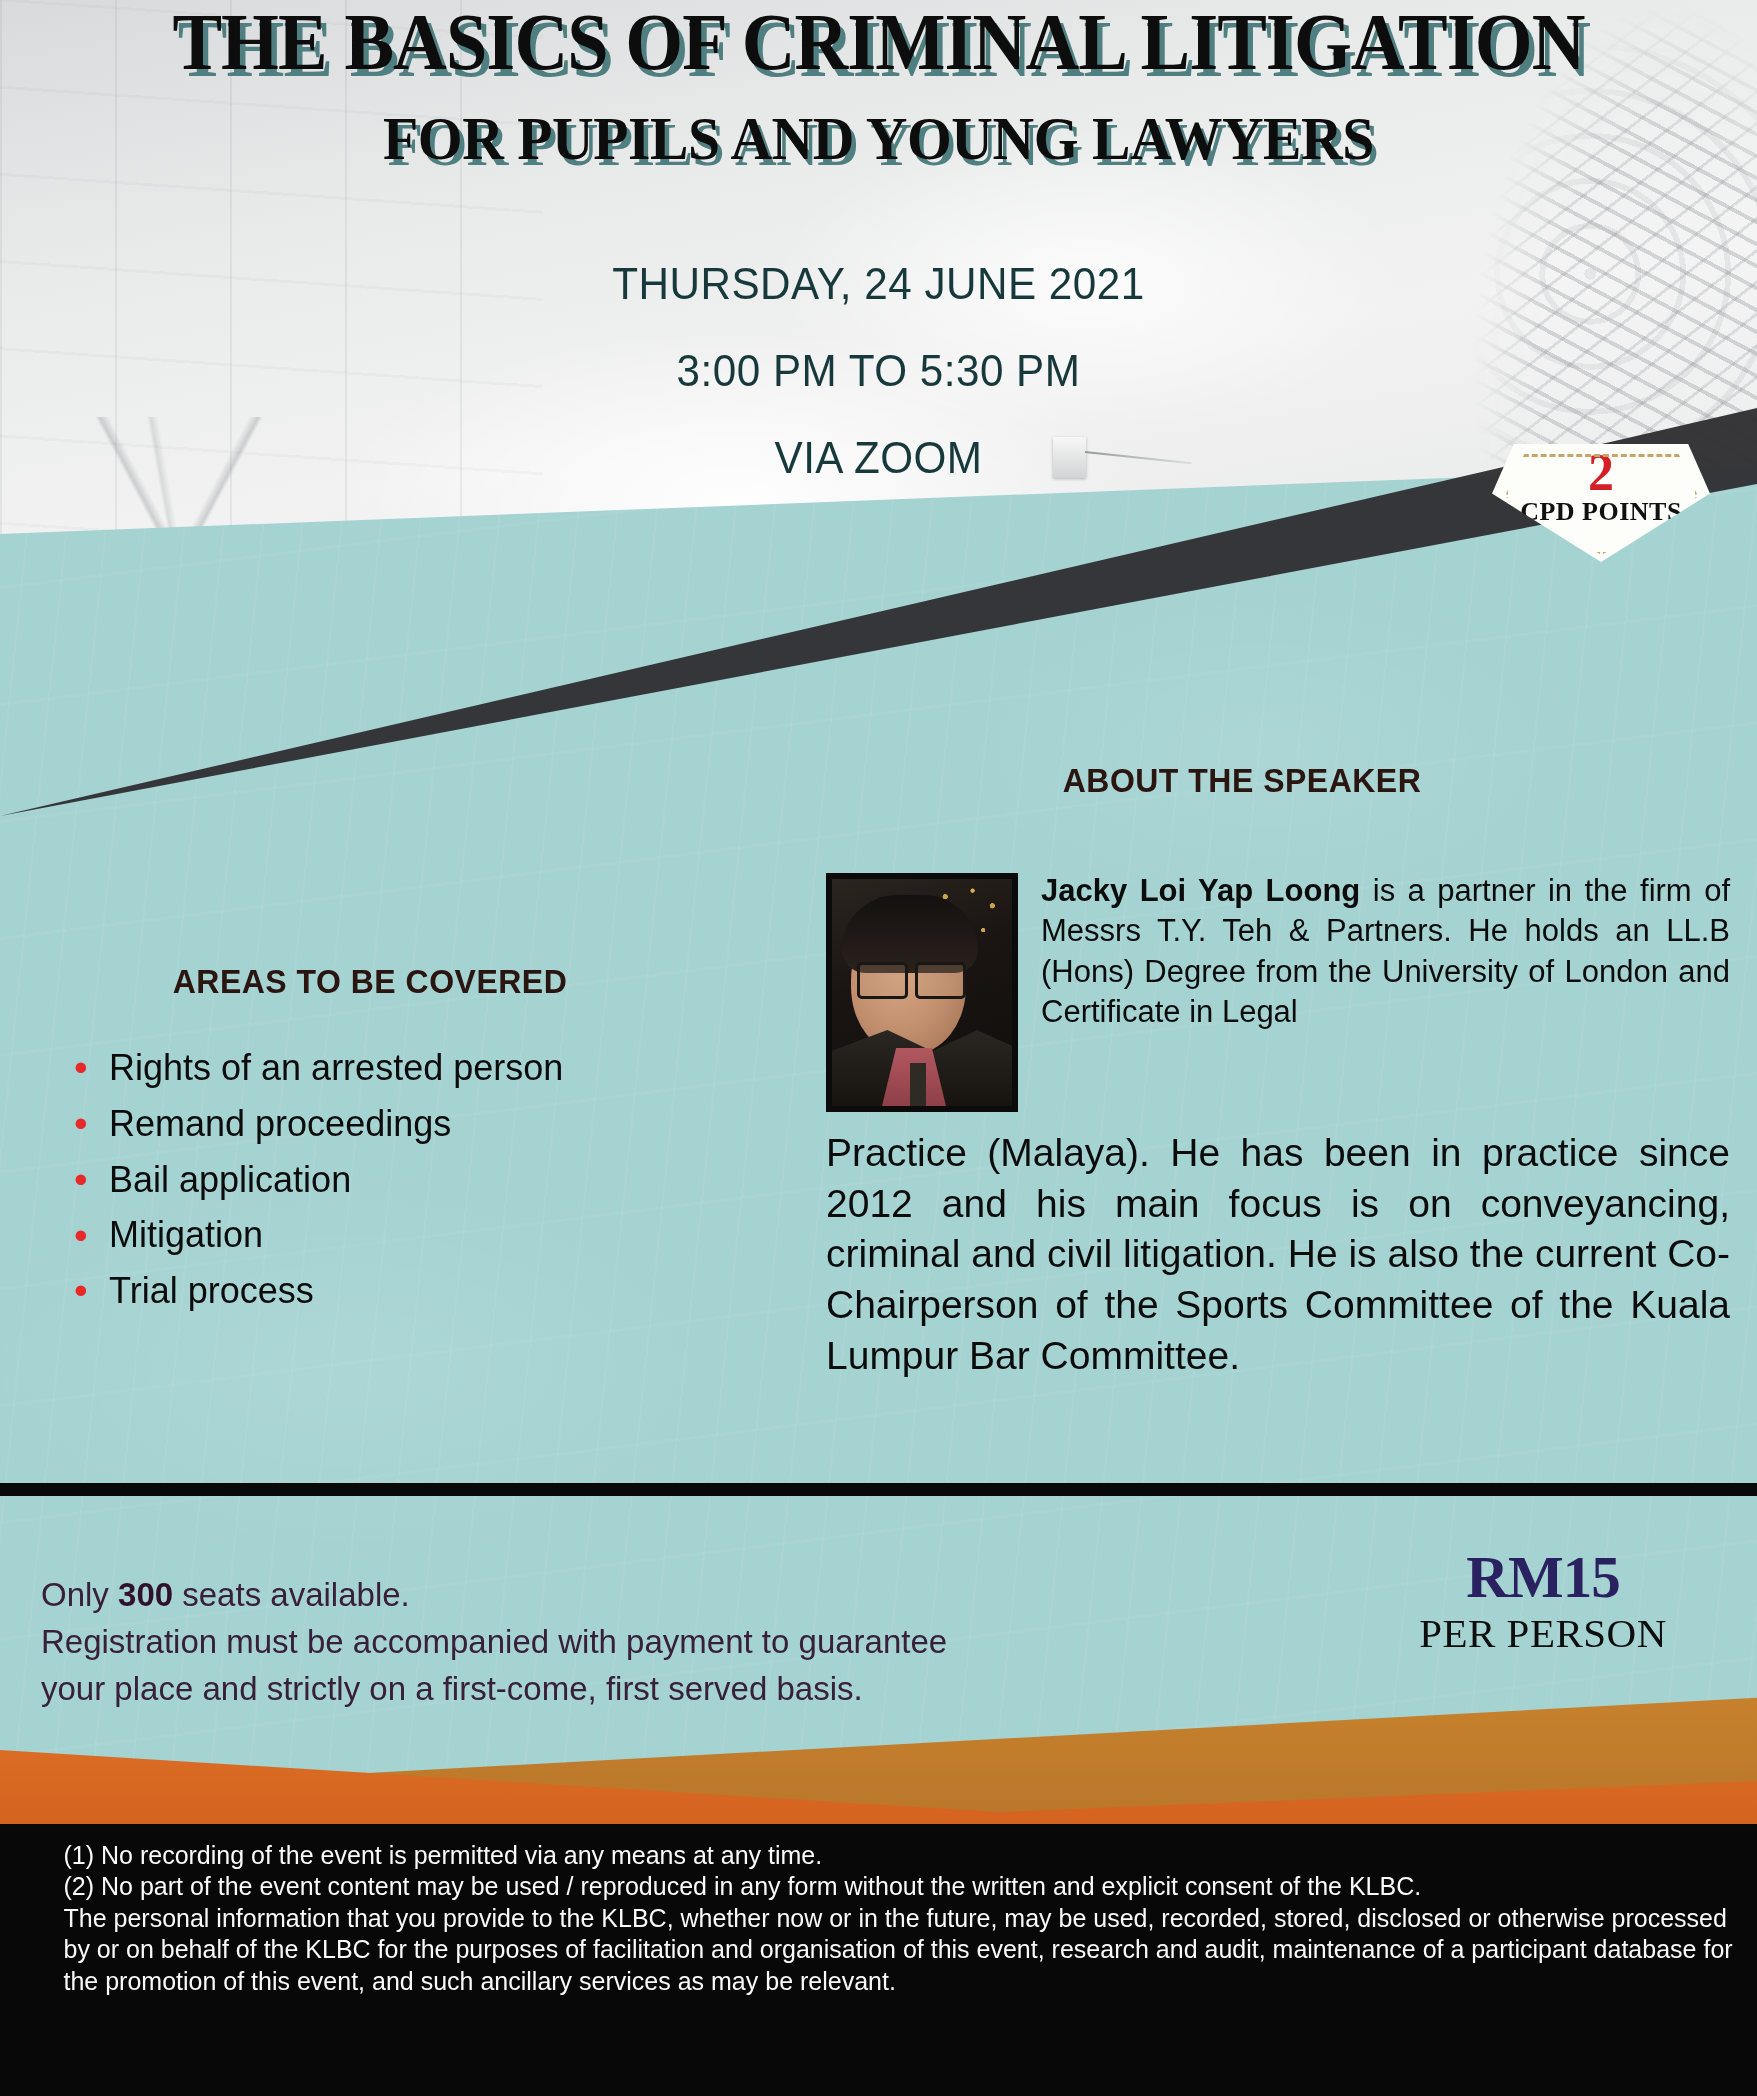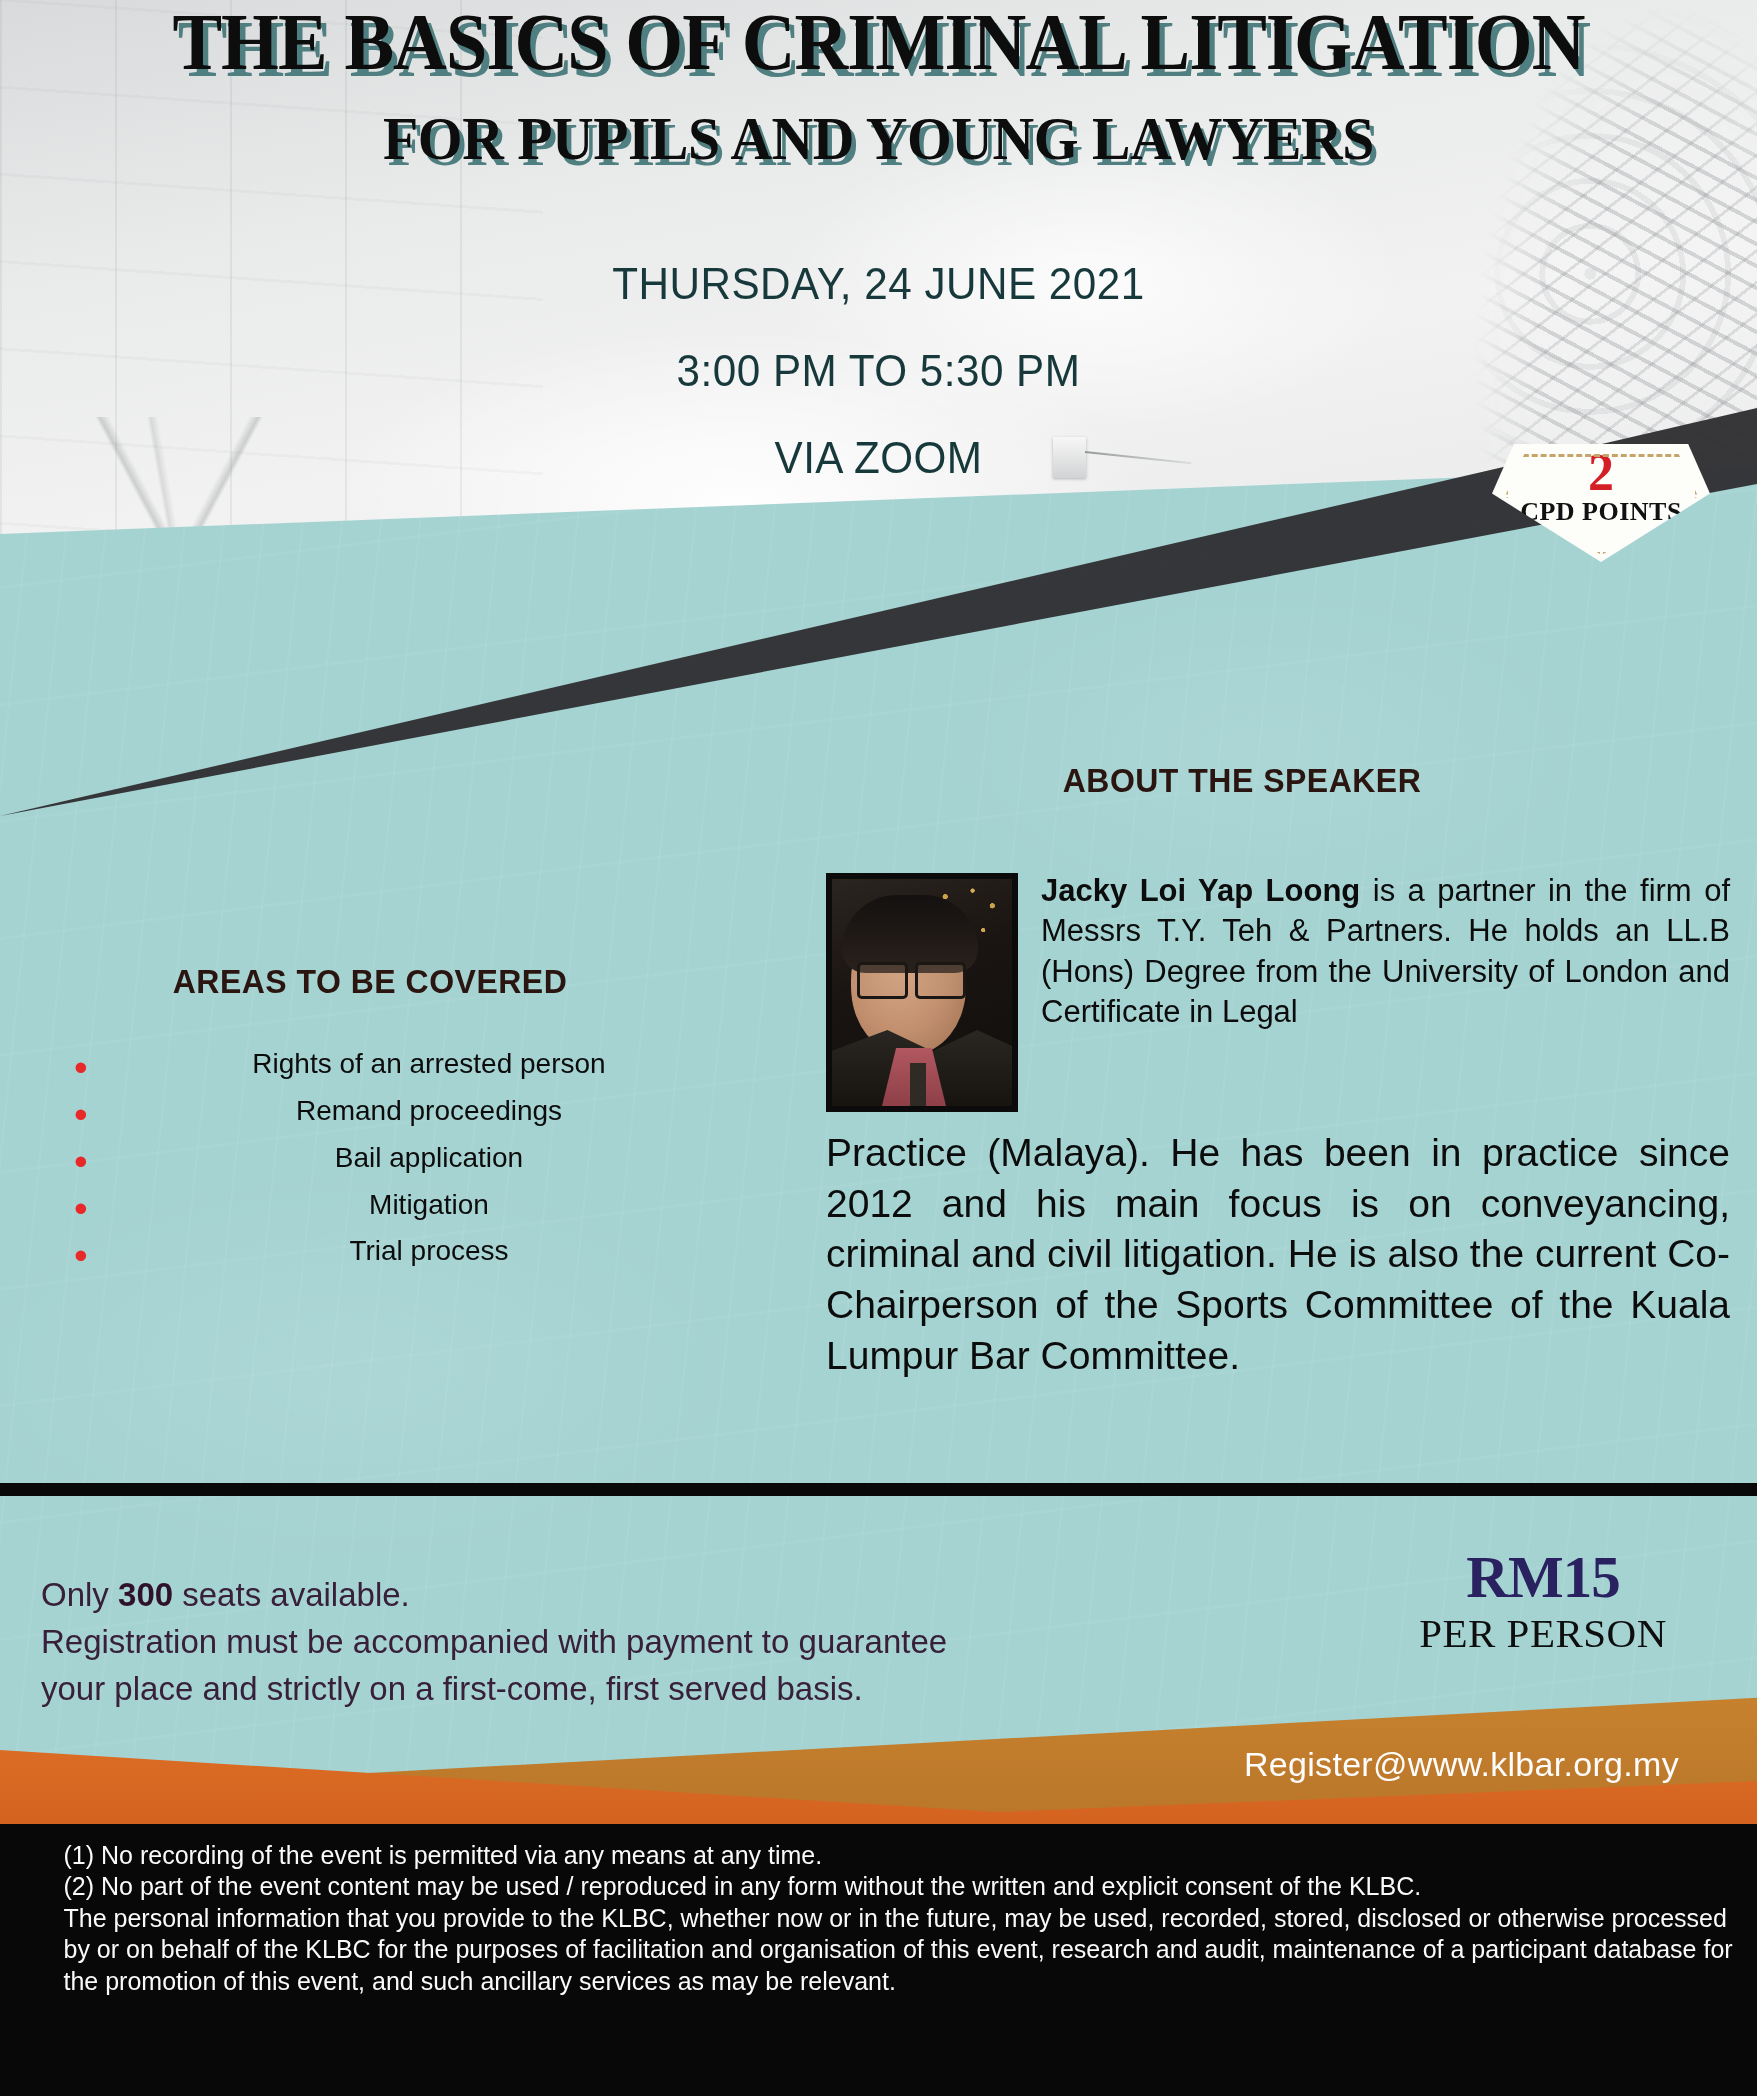--- a/index.html
+++ b/index.html
@@ -212,21 +212,21 @@
   }
 
   .areas-head {
     position:absolute; left:50px; top:956px; width:640px; text-align:center;
     font-size:33px; font-weight:bold; color:#2a1510;
     letter-spacing:0.5px; transform:scaleX(0.97);
   }
   .areas-list { position:absolute; left:70px; top:1041px; width:679px; }
   .areas-list li {
     list-style:none; position:relative; padding-left:39px;
-    font-size:28px; line-height:1.12; color:#0c0c0c; margin-bottom:15.5px;text-align:center;
+    font-size:36px; line-height:1.12; color:#0c0c0c; margin-bottom:15.5px;
   }
   .areas-list li::before {
     content:"•"; position:absolute; left:3.9px; top:-1.9px;
     color:#e8292a; font-size:39px; line-height:1.12;
   }
 
   
   .divider {
     position:absolute; left:0; top:1483px; width:1757px; height:12.6px;
     background:#090909; z-index:8;
@@ -351,21 +351,20 @@
     <div>your place and strictly on a first-come, first served basis.</div>
   </div>
 
   <div class="price">
     <div class="amt">RM15</div>
     <div class="per">PER PERSON</div>
   </div>
 
   <div class="orange-dark"></div>
   <div class="orange-bright"></div>
-  <div class="register-link">Register@www.klbar.org.my</div>
 
   <div class="footer">
     <p>(1) No recording of the event is permitted via any means at any time.</p>
     <p>(2) No part of the event content may be used / reproduced in any form without the written and explicit consent of the KLBC.</p>
     <p>The personal information that you provide to the KLBC, whether now or in the future, may be used, recorded, stored, disclosed or otherwise processed by or on behalf of the KLBC for the purposes of facilitation and organisation of this event, research and audit, maintenance of a participant database for the promotion of this event, and such ancillary services as may be relevant.</p>
   </div>
 
 </div>
 
 

